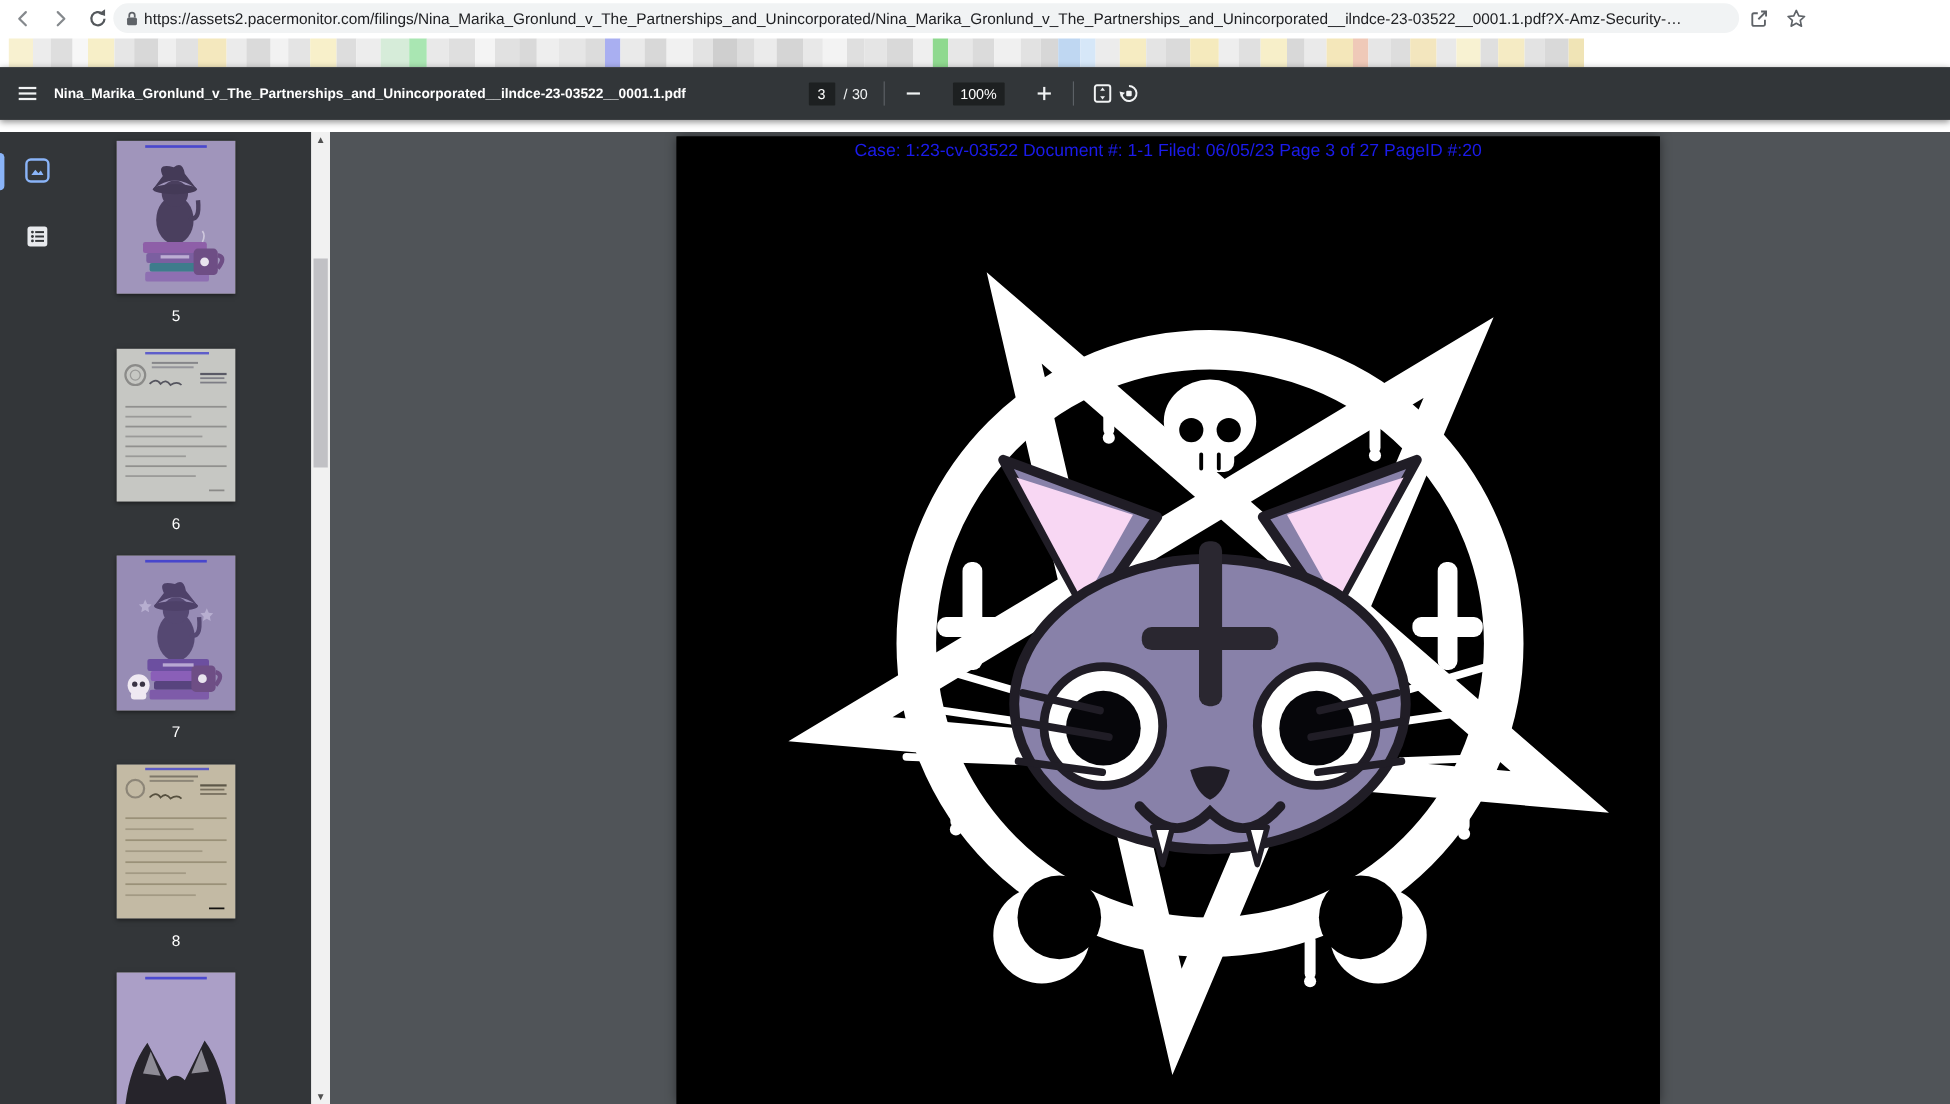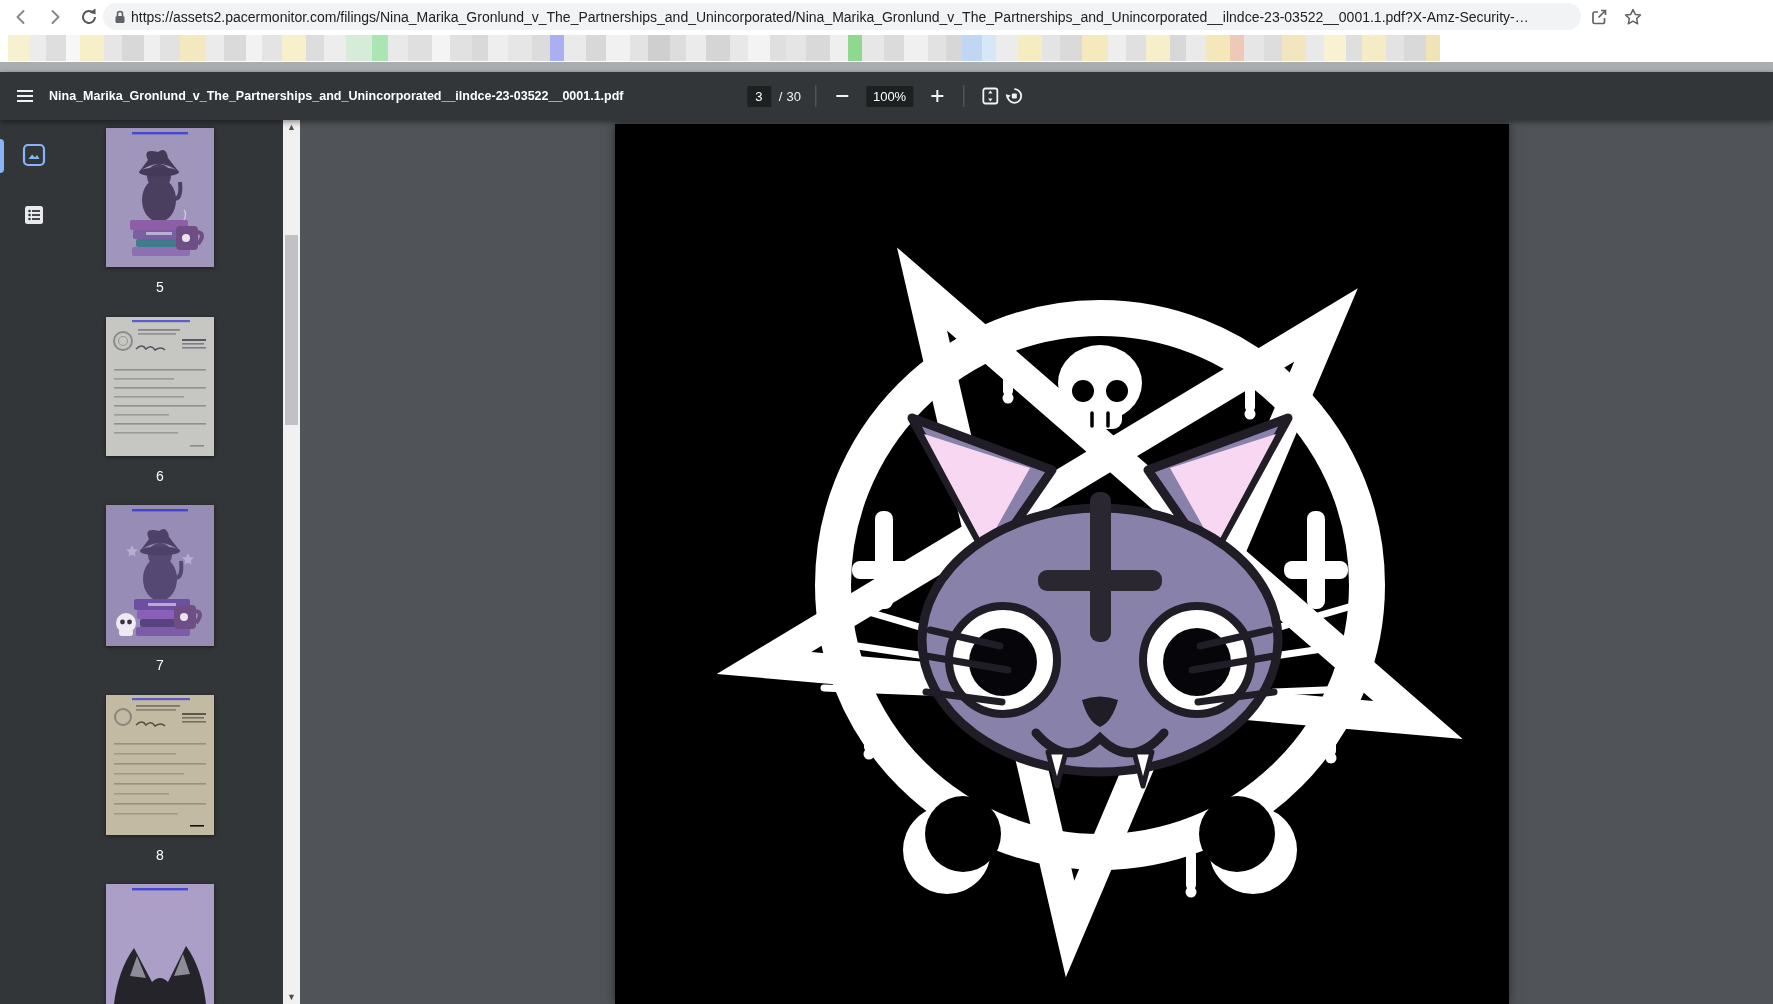--- a/index.html
+++ b/index.html
@@ -16,29 +16,29 @@
            text-overflow:ellipsis;width:1400px;}
   .lockwrap{position:absolute;left:10px;top:6px;}
   .rightbtn{position:absolute;top:4px;width:26px;height:26px;display:flex;align-items:center;justify-content:center;}
   
   .bookmarks{position:absolute;left:0;top:33px;width:1773px;height:29px;background:#ffffff;
              display:flex;align-items:center;padding-left:8px;box-sizing:border-box;}
   .bm{height:26px;display:inline-block;flex:0 0 auto;}
   
   .graystrip{position:absolute;left:0;top:62px;width:1773px;height:10px;background:#abaeb0;}
   
-  .pdfbar{position:absolute;left:0;top:72px;width:1773px;height:48px;background:#323639;
+  .pdfbar{position:absolute;left:0;top:61px;width:1773px;height:48px;background:#323639;
           box-shadow:0 2px 6px rgba(0,0,0,.45);z-index:5;display:flex;align-items:center;}
   .hamb{width:24px;height:24px;margin-left:13px;display:flex;flex-direction:column;justify-content:center;gap:3px;cursor:pointer;}
   .hamb i{display:block;width:16px;height:2px;background:#f1f3f4;margin-left:4px;}
   .fname{margin-left:12px;color:#fff;font-size:12.5px;font-weight:bold;letter-spacing:0;white-space:nowrap;}
   .ctrls{position:absolute;left:50%;top:0;height:48px;transform:translateX(-50%);
          display:flex;align-items:center;color:#f1f3f4;font-size:13px;}
   .pagebox{background:#1d2021;color:#fff;min-width:14px;padding:3px 5px;text-align:center;border-radius:1px;}
-  .zoombox{background:#1d2021;color:#fff;padding:3px 7px;border-radius:1px;margin:0 12px;text-align:center;}
+  .zoombox{background:#1d2021;color:#fff;padding:3px 7px;border-radius:1px;margin:0 24px;text-align:center;}
   .tdiv{width:1px;height:22px;background:#5f6368;margin:0 14px;}
   .tbtn{display:flex;align-items:center;justify-content:center;width:24px;height:24px;cursor:pointer;}
   .slash{margin:0 4px 0 8px;}
   
   .sidebar{position:absolute;left:0;top:120px;width:283px;height:884px;background:#333639;overflow:hidden;}
   .activebar{position:absolute;left:0;top:19px;width:4px;height:34px;background:#8ab4f8;border-radius:0 4px 4px 0;}
   .panelbtn{position:absolute;left:18px;width:32px;height:32px;display:flex;align-items:center;justify-content:center;cursor:pointer;}
   .thumb{position:absolute;left:106px;width:108px;background:#888;box-shadow:0 1px 4px rgba(0,0,0,.5);cursor:pointer;}
   .thumb svg{display:block;}
   .tlabel{position:absolute;left:106px;width:108px;text-align:center;color:#fff;font-size:14px;}
@@ -352,20 +352,21 @@
       <span>▲</span>
     </div>
   <div class="sthumb"></div>
   <div class="sarrow" style="bottom:0;">
       <span>▼</span>
     </div>
 </div>
 
 <div class="viewer">
   <div class="page">
+    <div class="stamp">Case: 1:23-cv-03522 Document #: 1-1 Filed: 06/05/23 Page 3 of 27 PageID #:20</div>
 
     <svg class="illus" width="894" height="880" viewBox="615 124 894 880">
       <rect x="615" y="124" width="894" height="880" fill="#000"></rect>
 
       <circle cx="1100" cy="585" r="267" fill="none" stroke="#ffffff" stroke-width="36"></circle>
 
       <path d="M1070 929 L922 289 L1418 720 L764 663 L1326 325 Z" fill="none" stroke="#ffffff" stroke-width="30" stroke-linejoin="miter" stroke-miterlimit="12"></path>
 
       <g fill="#ffffff">
         <rect x="1003" y="366" width="10" height="30" rx="5"></rect>

